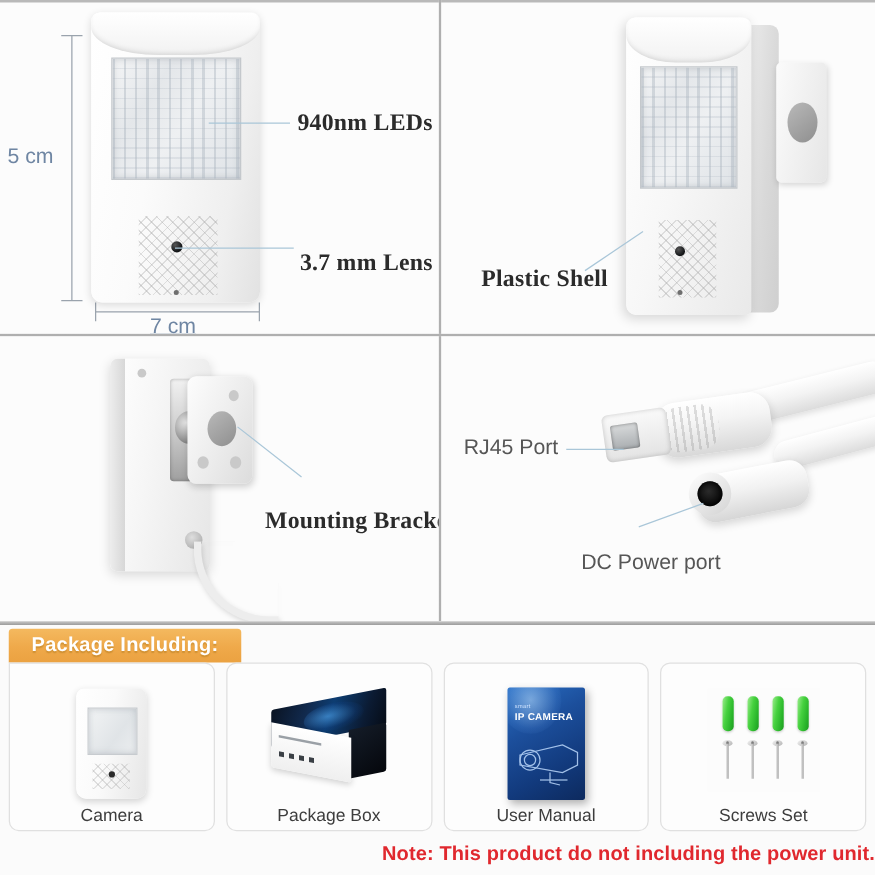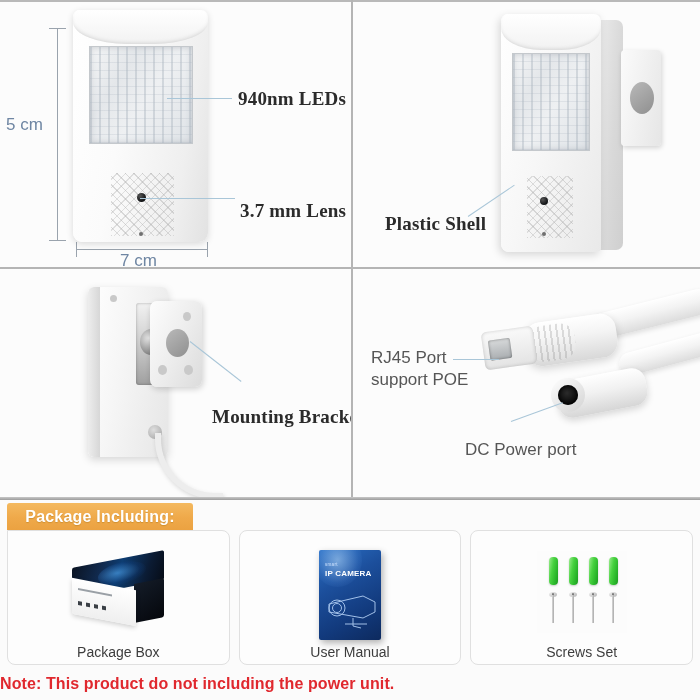--- a/index.html
+++ b/index.html
@@ -427,21 +427,21 @@
   }
   .screw-head::after {
     content:""; position:absolute; left: 3px; top: 1px;
     width: 2px; height: 3px; background: #7d7d7d; border-radius: 1px;
   }
 
   .note-bar {
     position: absolute;
     left: 0; top: 668px;
     width: 700px; height: 32px;
-    display: flex; align-items: center; justify-content: flex-start;
+    display: flex; align-items: center; justify-content: flex-end;
     background: #fbfbfb;
   }
   .note-text {
     color: #e0282e;
     font-size: 16px;
     font-weight: bold;
     font-family: "Liberation Sans", sans-serif;
     letter-spacing: .1px;
   }
 </style>
@@ -534,39 +534,48 @@
       </div>
 
       <div class="cable-line" style="left:265px; top:72px; width:110px; height:23px; transform:rotate(-15deg);"></div>
       <div class="dc-barrel" style="left:204px; top:105px; width:90px; height:38px; transform:rotate(-11deg);"></div>
       <div class="dc-hole-ring" style="left:198px; top:109px; width:34px; height:34px;"></div>
       <div class="dc-hole" style="left:205px; top:116px; width:20px; height:20px;"></div>
 
       <div class="leader" style="left:100px; top:90px; width:46px;"></div>
       <div class="callout-sans" style="left:18px; top:78px; font-size:17px;">
         <div>RJ45 Port</div>
-        <div>support POE</div>
       </div>
 
       <div class="leader" style="left:158px; top:152px; width:55px; transform:rotate(-20deg);"></div>
       <div class="callout-sans" style="left:112px; top:170px; font-size:17px;">
         <div>DC Power port</div>
       </div>
     </div>
   </div>
 
   <div class="pkg-section">
     <div class="pkg-top-rule"></div>
 
     <div class="pkg-banner">
       <span class="pkg-banner-text">Package Including:</span>
     </div>
 
     <div class="pkg-cards">
 
+      <div class="pkg-card">
+        <div class="pkg-art">
+          <div class="thumb-cam">
+            <div class="thumb-cam-win"></div>
+            <div class="thumb-cam-mesh"></div>
+            <div class="thumb-cam-lens"></div>
+          </div>
+        </div>
+        <div class="pkg-label">Camera</div>
+      </div>
 
       <div class="pkg-card">
         <div class="pkg-art">
           <div class="thumb-box">
             <div class="box-top"></div>
             <div class="box-side"></div>
             <div class="box-front"></div>
           </div>
         </div>
         <div class="pkg-label">Package Box</div>

